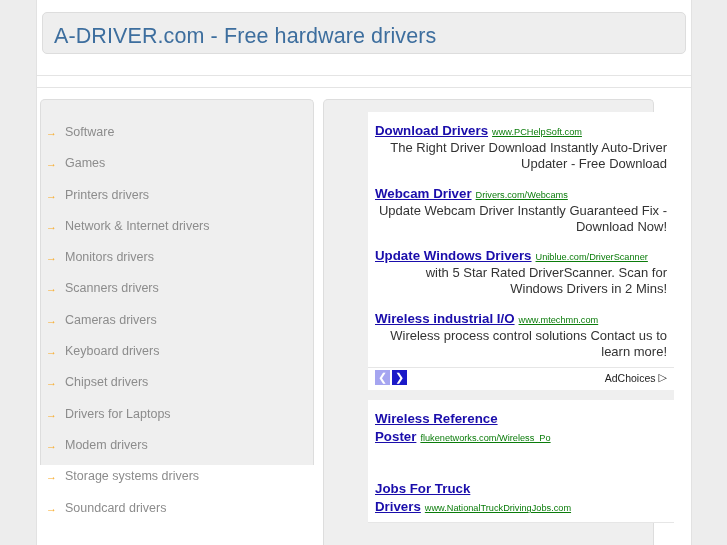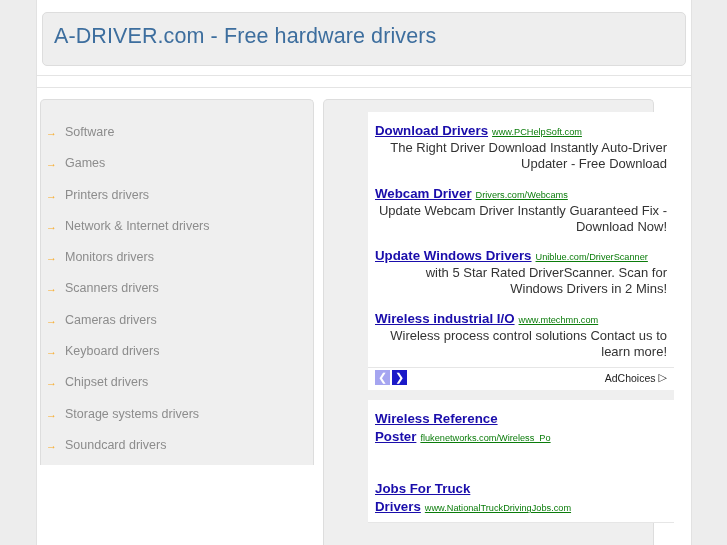--- a/index.html
+++ b/index.html
@@ -30,21 +30,21 @@
     left: 0px;
     top: 12px;
     width: 654px;
     padding: 0 5px;
     box-sizing: border-box;
   }
   .header-box {
     background: #eeeeee;
     border: 1px solid #dddddd;
     border-radius: 5px;
-    height: 54px;
+    height: 42px;
     line-height: 46px;
     padding: 0 11px;
     box-sizing: border-box;
     overflow: hidden;
     white-space: nowrap;
   }
   .site-title {
     color: #3d6e9e;
     font-size: 21.5px;
     font-weight: normal;
@@ -244,20 +244,26 @@
       <li class="nav-item">
         <span class="nav-arrow">→</span><span class="nav-label">Cameras drivers</span>
       </li>
       <li class="nav-item">
         <span class="nav-arrow">→</span><span class="nav-label">Keyboard drivers</span>
       </li>
       <li class="nav-item">
         <span class="nav-arrow">→</span><span class="nav-label">Chipset drivers</span>
       </li>
       <li class="nav-item">
+        <span class="nav-arrow">→</span><span class="nav-label">Drivers for Laptops</span>
+      </li>
+      <li class="nav-item">
+        <span class="nav-arrow">→</span><span class="nav-label">Modem drivers</span>
+      </li>
+      <li class="nav-item">
         <span class="nav-arrow">→</span><span class="nav-label">Storage systems drivers</span>
       </li>
       <li class="nav-item">
         <span class="nav-arrow">→</span><span class="nav-label">Soundcard drivers</span>
       </li>
     </ul>
   </div>
 
   <div class="col-content">
 

